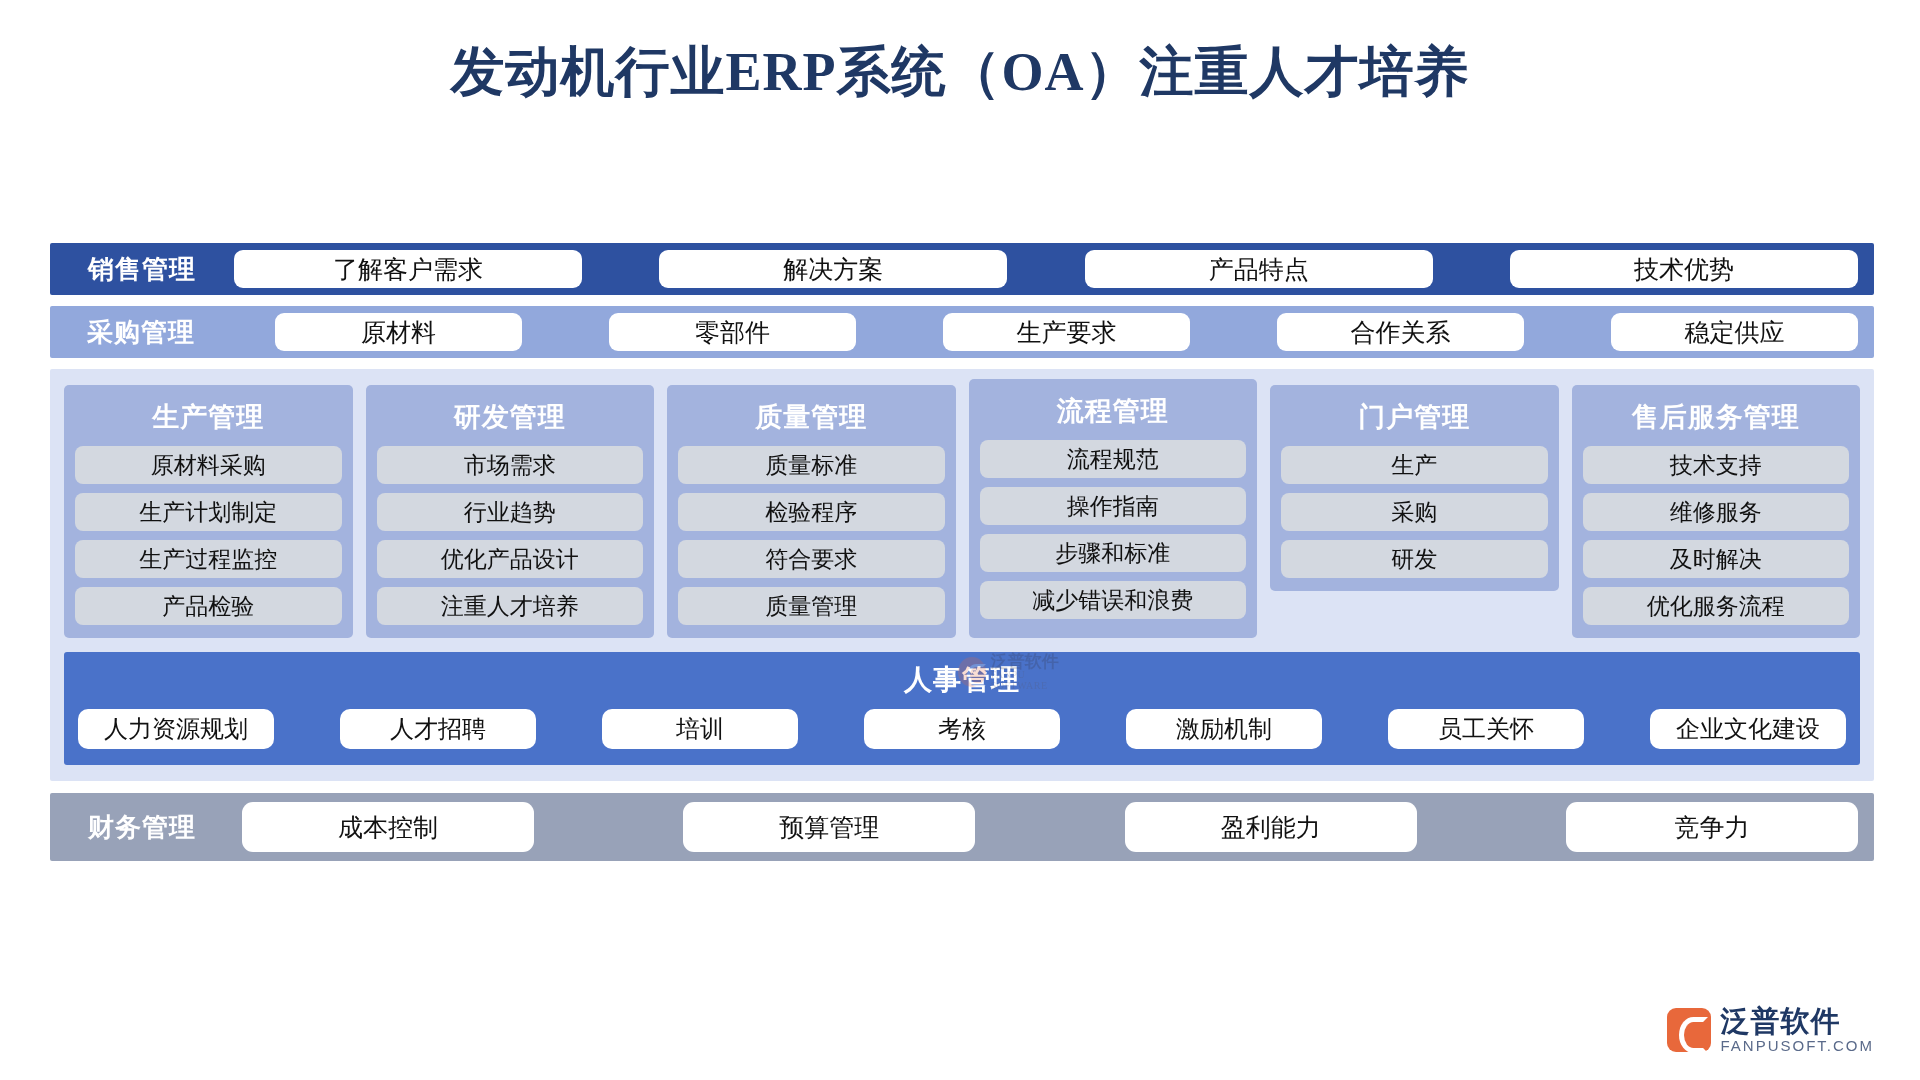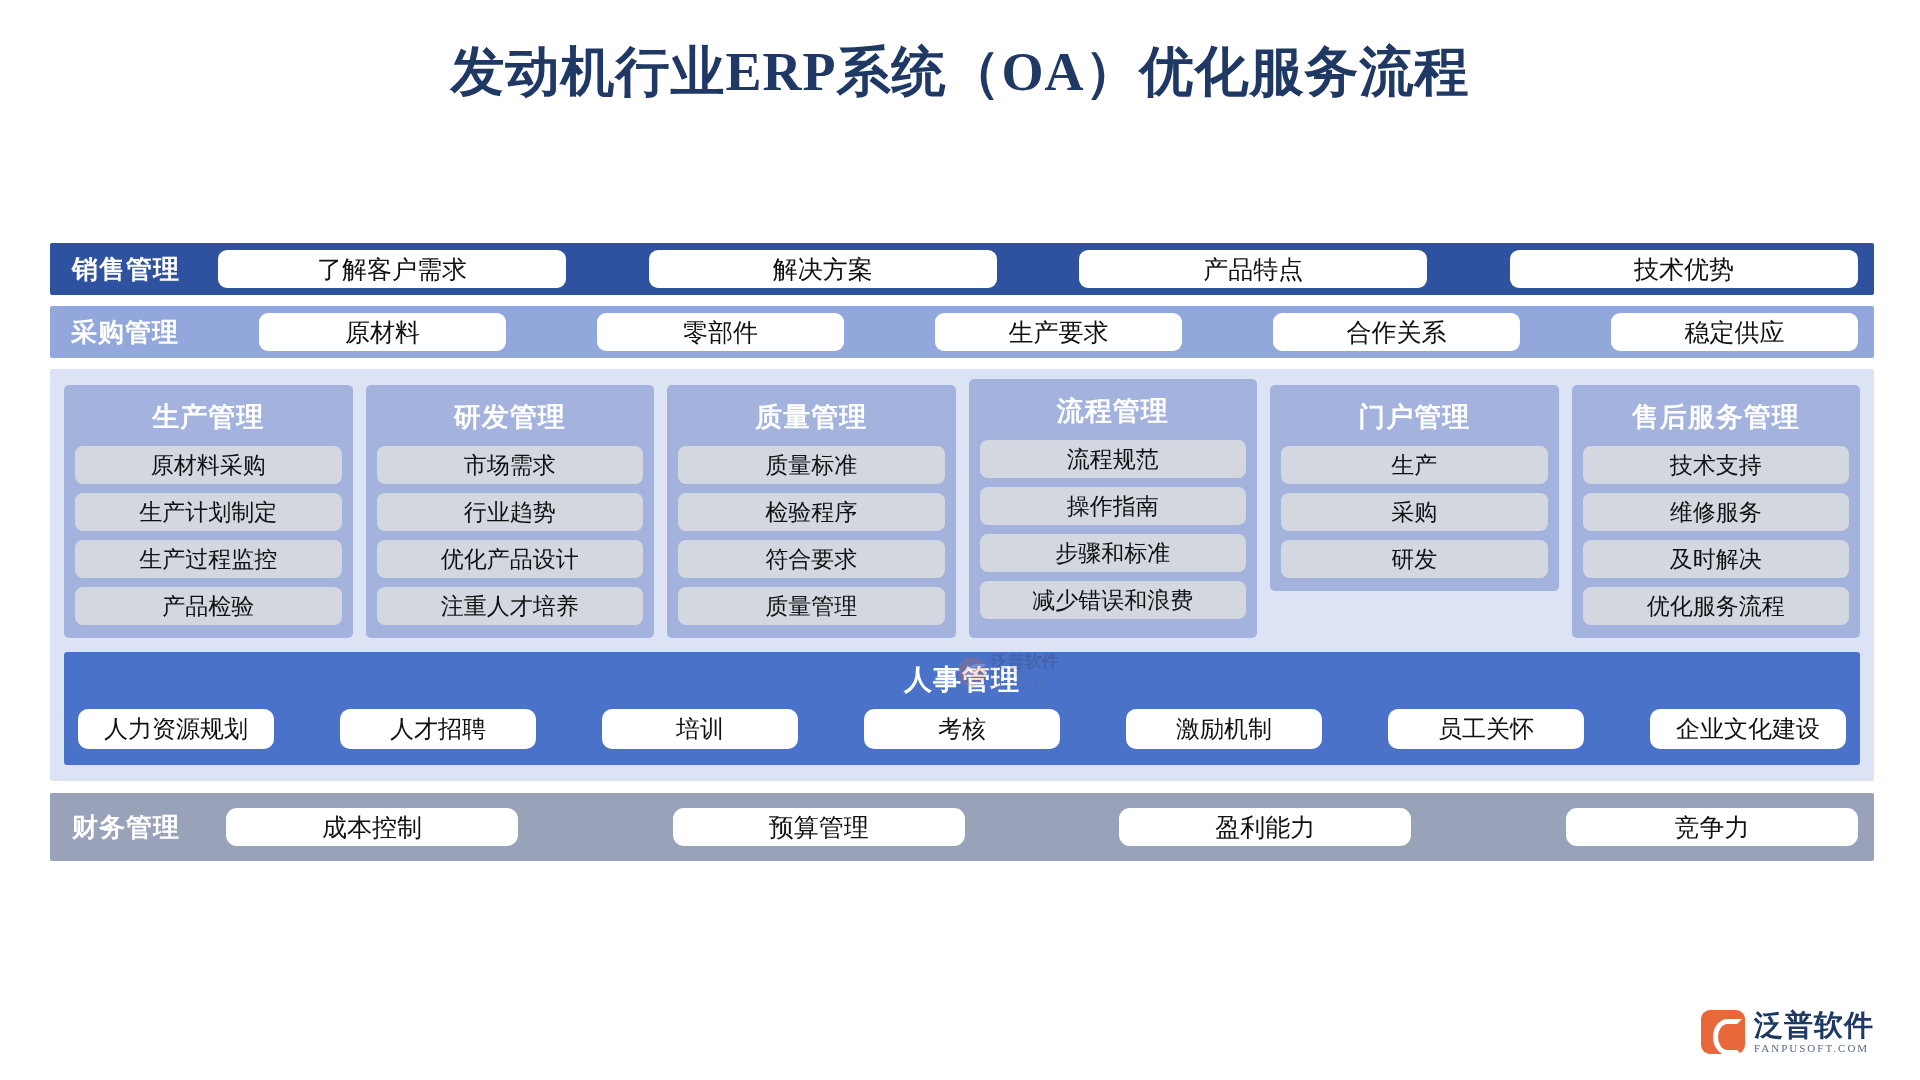--- a/index.html
+++ b/index.html
@@ -48,20 +48,21 @@
     border-radius: 2px;
   }
 
   .band-label {
     flex: 0 0 auto;
     color: #ffffff;
     font-size: 26px;
     font-weight: bold;
     letter-spacing: 1px;
     white-space: nowrap;
+    margin-left: 16px;
   }
 
   .band-chips {
     flex: 1 1 auto;
     display: flex;
     align-items: center;
   }
 
   .chip {
     background: #ffffff;
@@ -100,21 +101,21 @@
 
   
   .band-finance {
     background: #98A2B8;
     height: 68px;
     padding: 0 16px 0 22px;
     margin-top: 12px;
   }
   .band-finance .band-label { width: 132px; }
   .band-finance .band-chips { justify-content: space-between; padding-left: 22px; }
-  .band-finance .chip { height: 38px; width: 292px; border-radius: 11px; }
+  .band-finance .chip { height: 50px; width: 292px; border-radius: 11px; }
 
   
   .middle {
     background: #DCE3F5;
     padding: 16px 14px 16px 14px;
     border-radius: 2px;
     position: relative;
   }
 
   .columns {
@@ -247,30 +248,30 @@
     border-right-color: transparent;
     border-radius: 60% 0 0 60%;
   }
   .brand-text { display: flex; flex-direction: column; line-height: 1.1; }
   .brand-cn {
     font-size: 29px; font-weight: bold; color: #1F3864;
     letter-spacing: 1px;
     font-family: "Liberation Sans", sans-serif;
   }
   .brand-en {
-    font-size: 11px; color: #5A6A8A; letter-spacing: 2px;
-    font-family: Liberation Serif, serif;
+    font-size: 15px; color: #5A6A8A; letter-spacing: 2px;
+    font-family: Liberation Sans, sans-serif;
   }
 </style>
 </head>
 <body>
 
 <div id="page">
 
-  <div class="page-title">发动机行业ERP系统（OA）优化服务流程</div>
+  <div class="page-title">发动机行业ERP系统（OA）注重人才培养</div>
 
   <div class="diagram">
 
     <div class="band band-sales">
       <div class="band-label">销售管理</div>
       <div class="band-chips">
         <div class="chip">了解客户需求</div>
         <div class="chip">解决方案</div>
         <div class="chip">产品特点</div>
         <div class="chip">技术优势</div>

